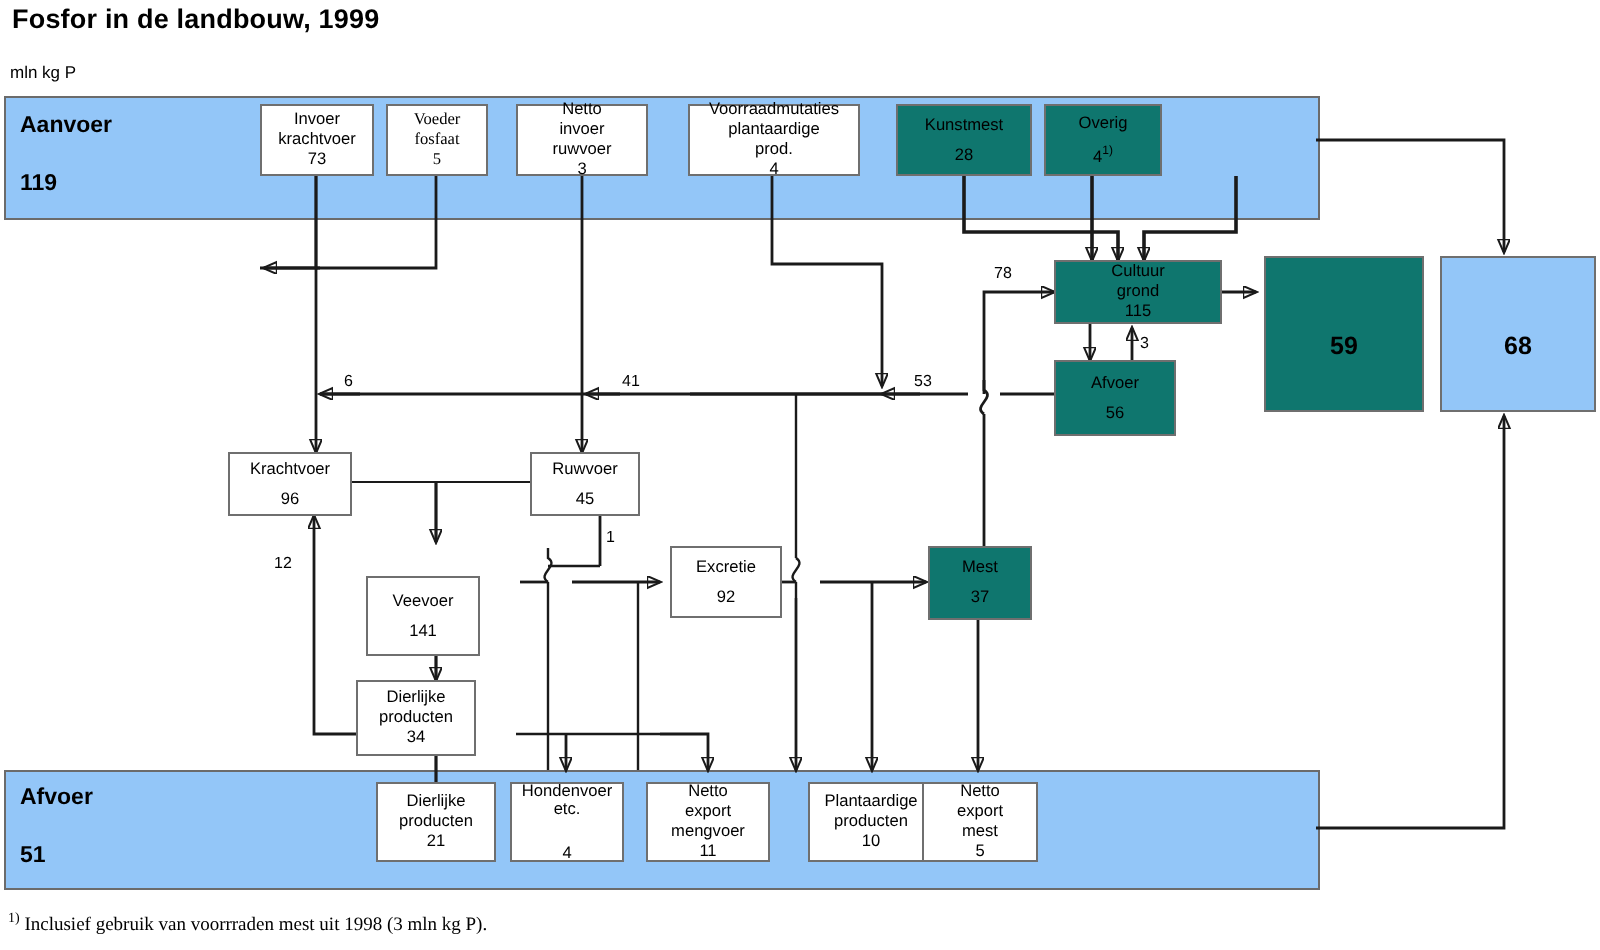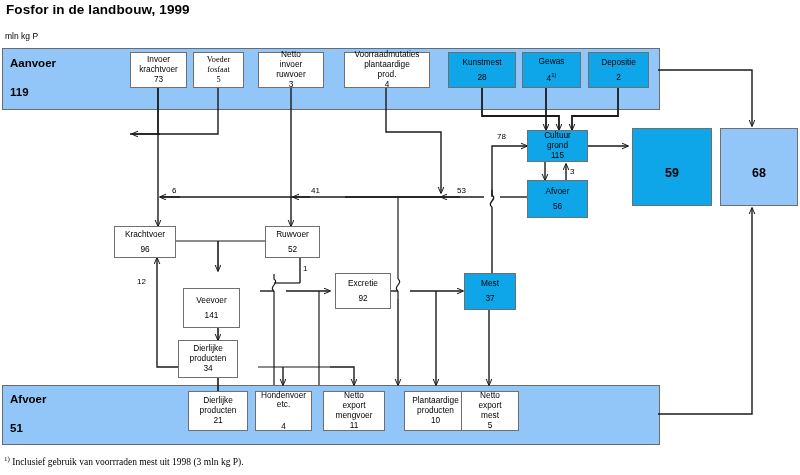--- a/index.html
+++ b/index.html
@@ -16,21 +16,21 @@
   
   .band{position:absolute;border:1px solid #6b6b6b;background:#93c6f8;}
   .band-label{position:absolute;font-size:11.5px;font-weight:bold;}
   .band-val{position:absolute;font-size:11.5px;font-weight:bold;}
 
   
   .node{position:absolute;border:1px solid #6f6f6f;background:#ffffff;
         box-sizing:border-box;display:flex;flex-direction:column;
         align-items:center;justify-content:center;
         font-size:8.3px;line-height:9.6px;text-align:center;padding:1px 16px;}
-  .node.yellow{background:#0ea5e9;}
+  .node.yellow{background:#0f766e;}
   .node.blue{background:#93c6f8;}
   .node .nv{margin-top:1px;}
   .node.big{font-size:11.5px;font-weight:bold;line-height:15px;}
   .node.big .nv{font-size:12.5px;margin-top:13px;}
   .node.gap .nv{margin-top:5px;}
   .node sup{font-size:6px;vertical-align:super;}
 
   
   .elabel{position:absolute;font-size:8px;background:transparent;}
 
@@ -169,30 +169,26 @@
     <span class="nl">Voorraadmutaties<br>plantaardige prod.</span>
     <span class="nv">4</span>
   </div>
 
   <div class="node yellow gap" style="left:448px;top:52px;width:68px;height:36px;">
     <span class="nl">Kunstmest</span>
     <span class="nv">28</span>
   </div>
 
   <div class="node yellow gap" style="left:522px;top:52px;width:59px;height:36px;">
-    <span class="nl">Gewas</span>
+    <span class="nl">Overig</span>
     <span class="nv"><span>4</span><sup>1)</sup></span>
   </div>
 
-  <div class="node yellow gap" style="left:588px;top:52px;width:61px;height:36px;">
-    <span class="nl">Depositie</span>
-    <span class="nv">2</span>
-  </div>
-
-  <div class="node yellow" style="left:527px;top:130px;width:61px;height:32px;">
+
+  <div class="node yellow" style="left:527px;top:130px;width:84px;height:32px;">
     <span class="nl">Cultuur<br>grond</span>
     <span class="nv">115</span>
   </div>
 
   <div class="node yellow gap" style="left:527px;top:180px;width:61px;height:38px;">
     <span class="nl">Afvoer</span>
     <span class="nv">56</span>
   </div>
 
   <div class="node yellow big" style="left:632px;top:128px;width:80px;height:78px;">
@@ -205,21 +201,21 @@
     <span class="nv">68</span>
   </div>
 
   <div class="node gap" style="left:114px;top:226px;width:62px;height:32px;">
     <span class="nl">Krachtvoer</span>
     <span class="nv">96</span>
   </div>
 
   <div class="node gap" style="left:265px;top:226px;width:55px;height:32px;">
     <span class="nl">Ruwvoer</span>
-    <span class="nv">52</span>
+    <span class="nv">45</span>
   </div>
 
   <div class="node gap" style="left:183px;top:288px;width:57px;height:40px;">
     <span class="nl">Veevoer</span>
     <span class="nv">141</span>
   </div>
 
   <div class="node gap" style="left:335px;top:273px;width:56px;height:36px;">
     <span class="nl">Excretie</span>
     <span class="nv">92</span>

